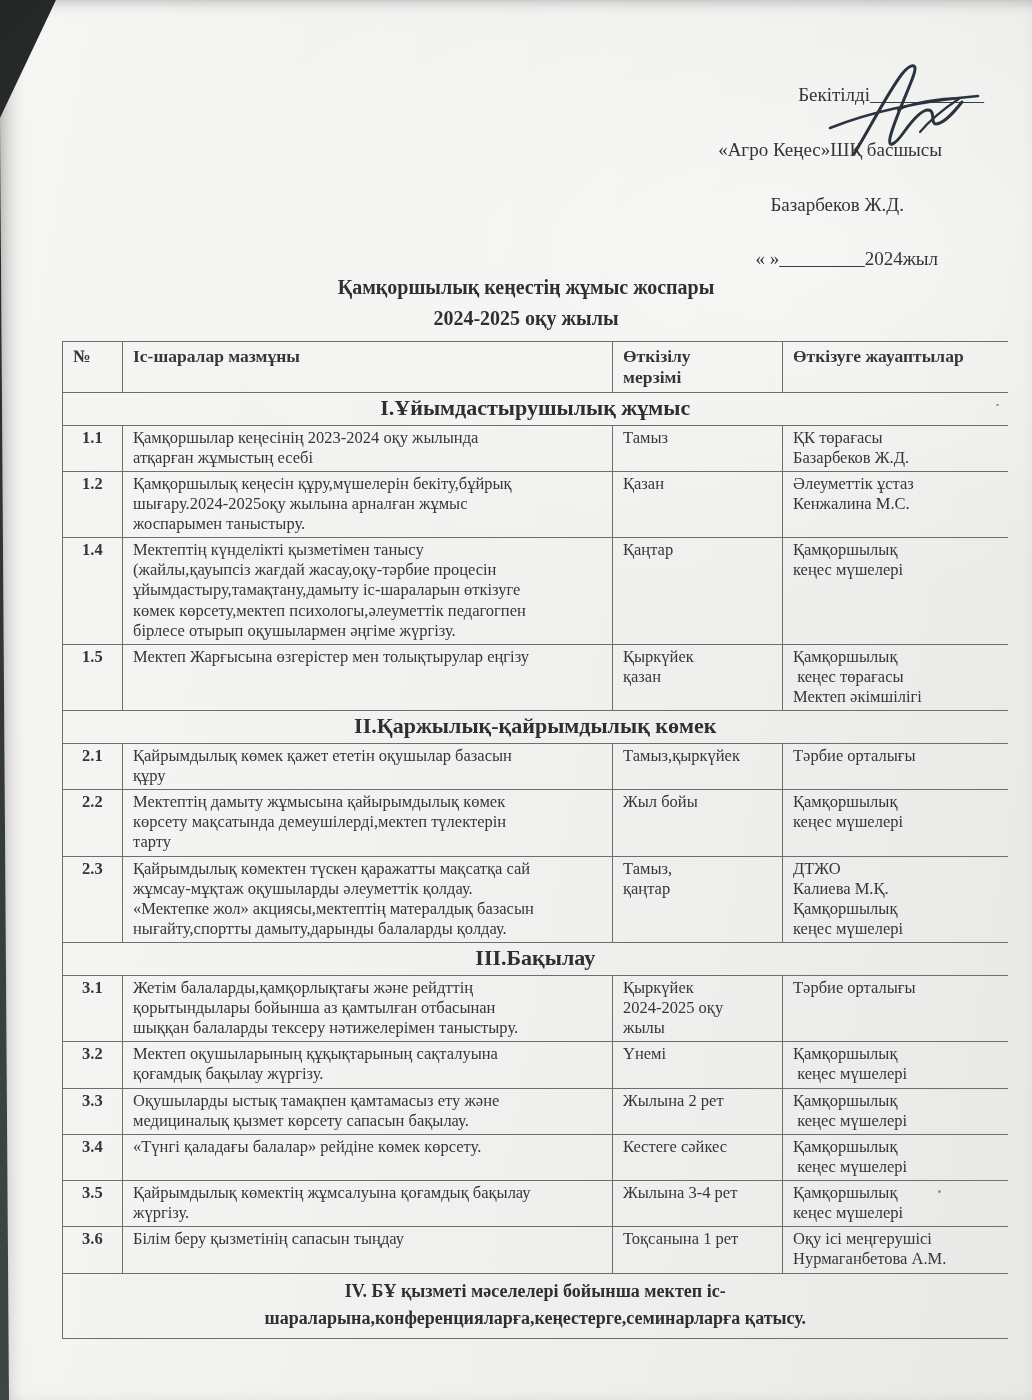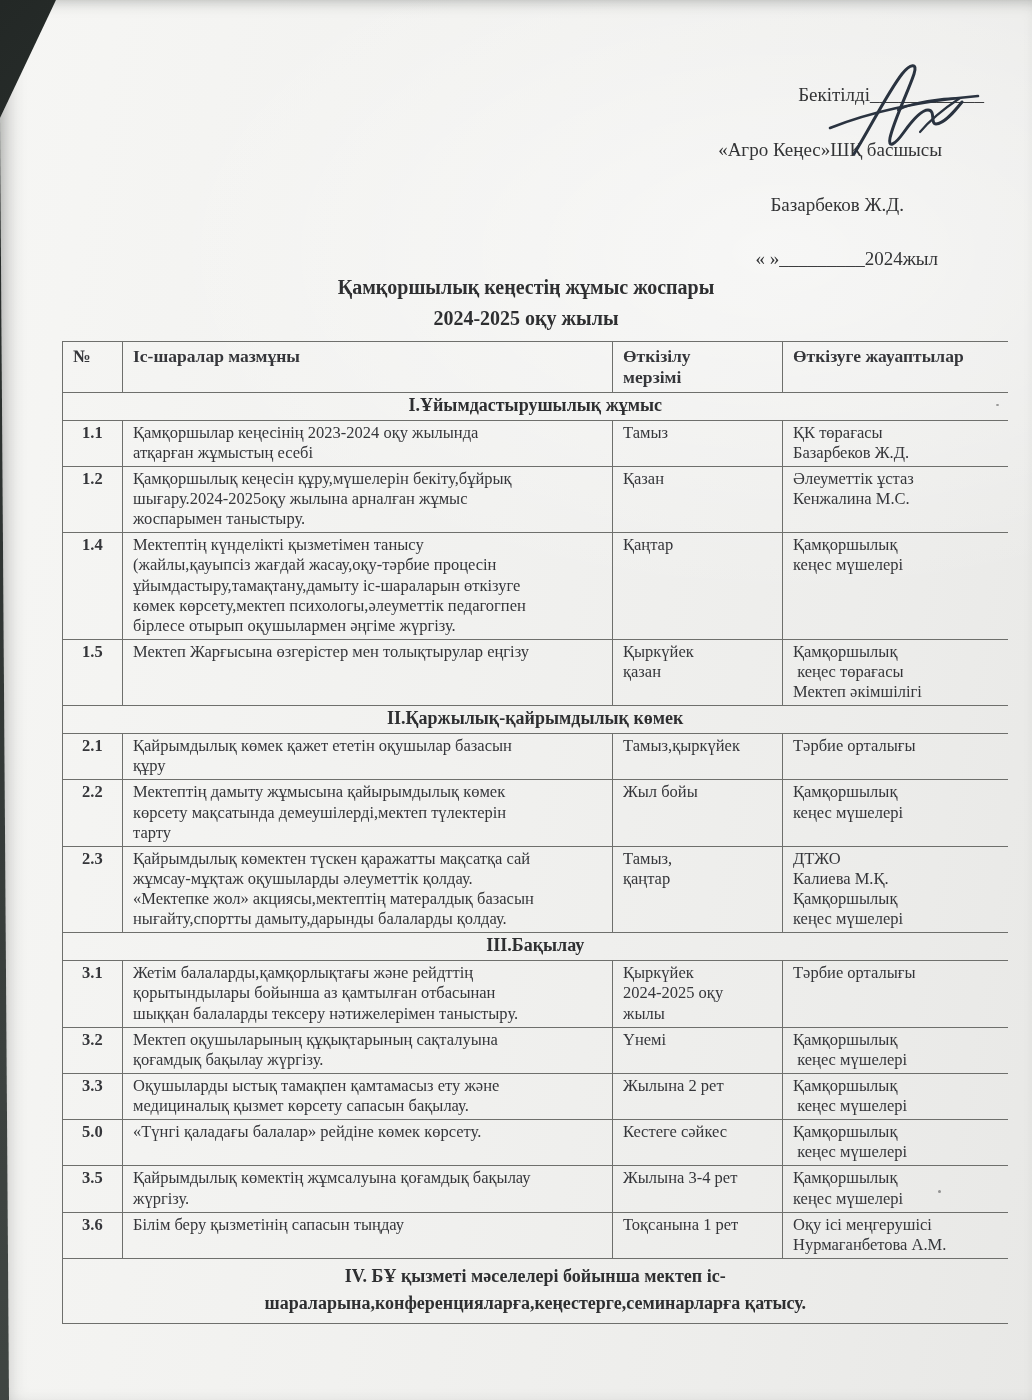--- a/index.html
+++ b/index.html
@@ -45,21 +45,21 @@
   .plan col.c-body { width:490px; }
   .plan col.c-date { width:170px; }
   .plan col.c-resp { width:225px; }
   .plan th, .plan td {
     border:1px solid #6e6f6c; padding:2px 8px 3px 10px;
     vertical-align:top; text-align:left; font-weight:normal;
   }
   .plan th { font-weight:bold; font-size:17.5px; padding-top:4px; }
   .plan th:last-child, .plan td.resp, .plan td.span-full { border-right:none; }
   .plan tr.sec td {
-    text-align:center; font-weight:bold; font-size:18px;
+    text-align:center; font-weight:bold; font-size:22px;
     padding:2px 4px 3px 4px; color:#2e2f31;
   }
   .pre  { white-space:pre-line; }
   .prew { white-space:pre-wrap; }
   .plan td.num { padding-left:19px; padding-right:2px;font-weight:bold; }
   .plan tr.footer-row td {
     text-align:center; font-weight:bold; font-size:18px; line-height:1.5;
     padding:4px 10px 6px 10px; color:#2e2f31;
   }
   .speck { position:absolute; background:rgba(60,60,60,.5); border-radius:50%; }
@@ -202,21 +202,21 @@
       </tr>
       <tr>
         <td class="num">3.3</td>
         <td class="pre">Оқушыларды ыстық тамақпен қамтамасыз ету және
 медициналық қызмет көрсету сапасын бақылау.</td>
         <td class="pre">Жылына 2 рет</td>
         <td class="prew resp">Қамқоршылық
  кеңес мүшелері</td>
       </tr>
       <tr>
-        <td class="num">5.0</td>
+        <td class="num">3.4</td>
         <td class="pre">«Түнгі қаладағы балалар» рейдіне көмек көрсету.</td>
         <td class="pre">Кестеге сәйкес</td>
         <td class="prew resp">Қамқоршылық
  кеңес мүшелері</td>
       </tr>
       <tr>
         <td class="num">3.5</td>
         <td class="pre">Қайрымдылық көмектің жұмсалуына қоғамдық бақылау
 жүргізу.</td>
         <td class="pre">Жылына 3-4 рет</td>

